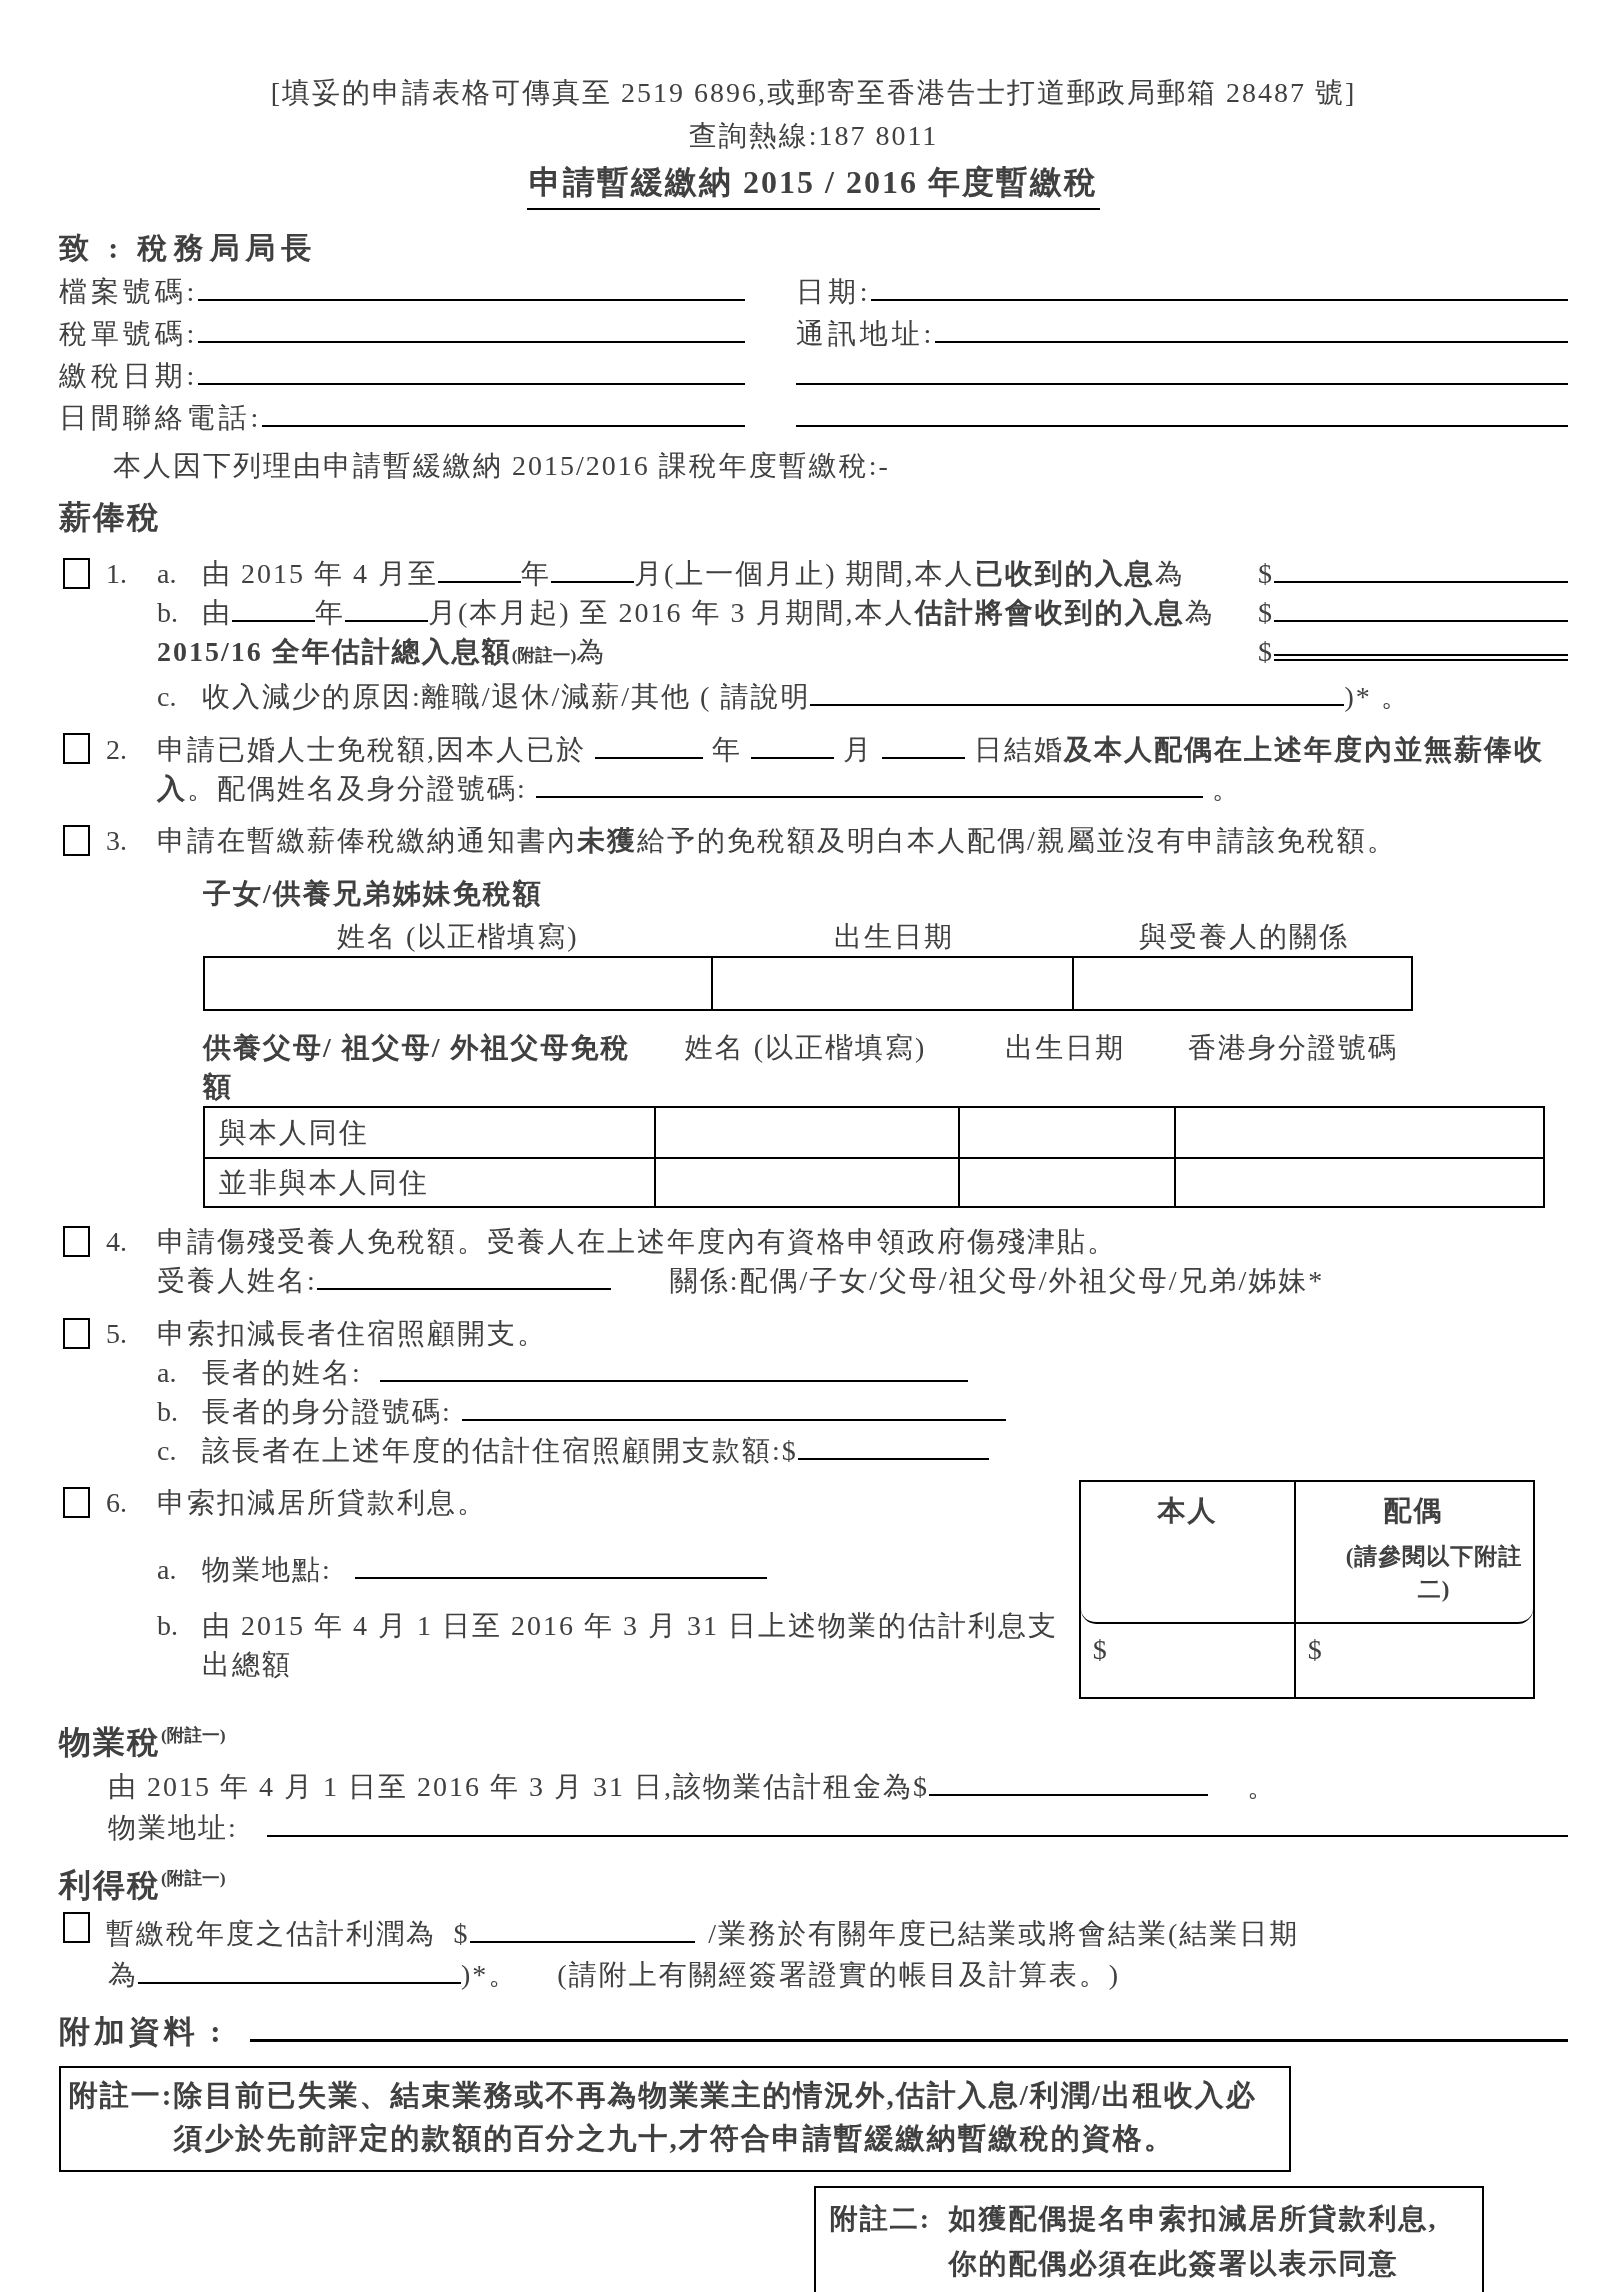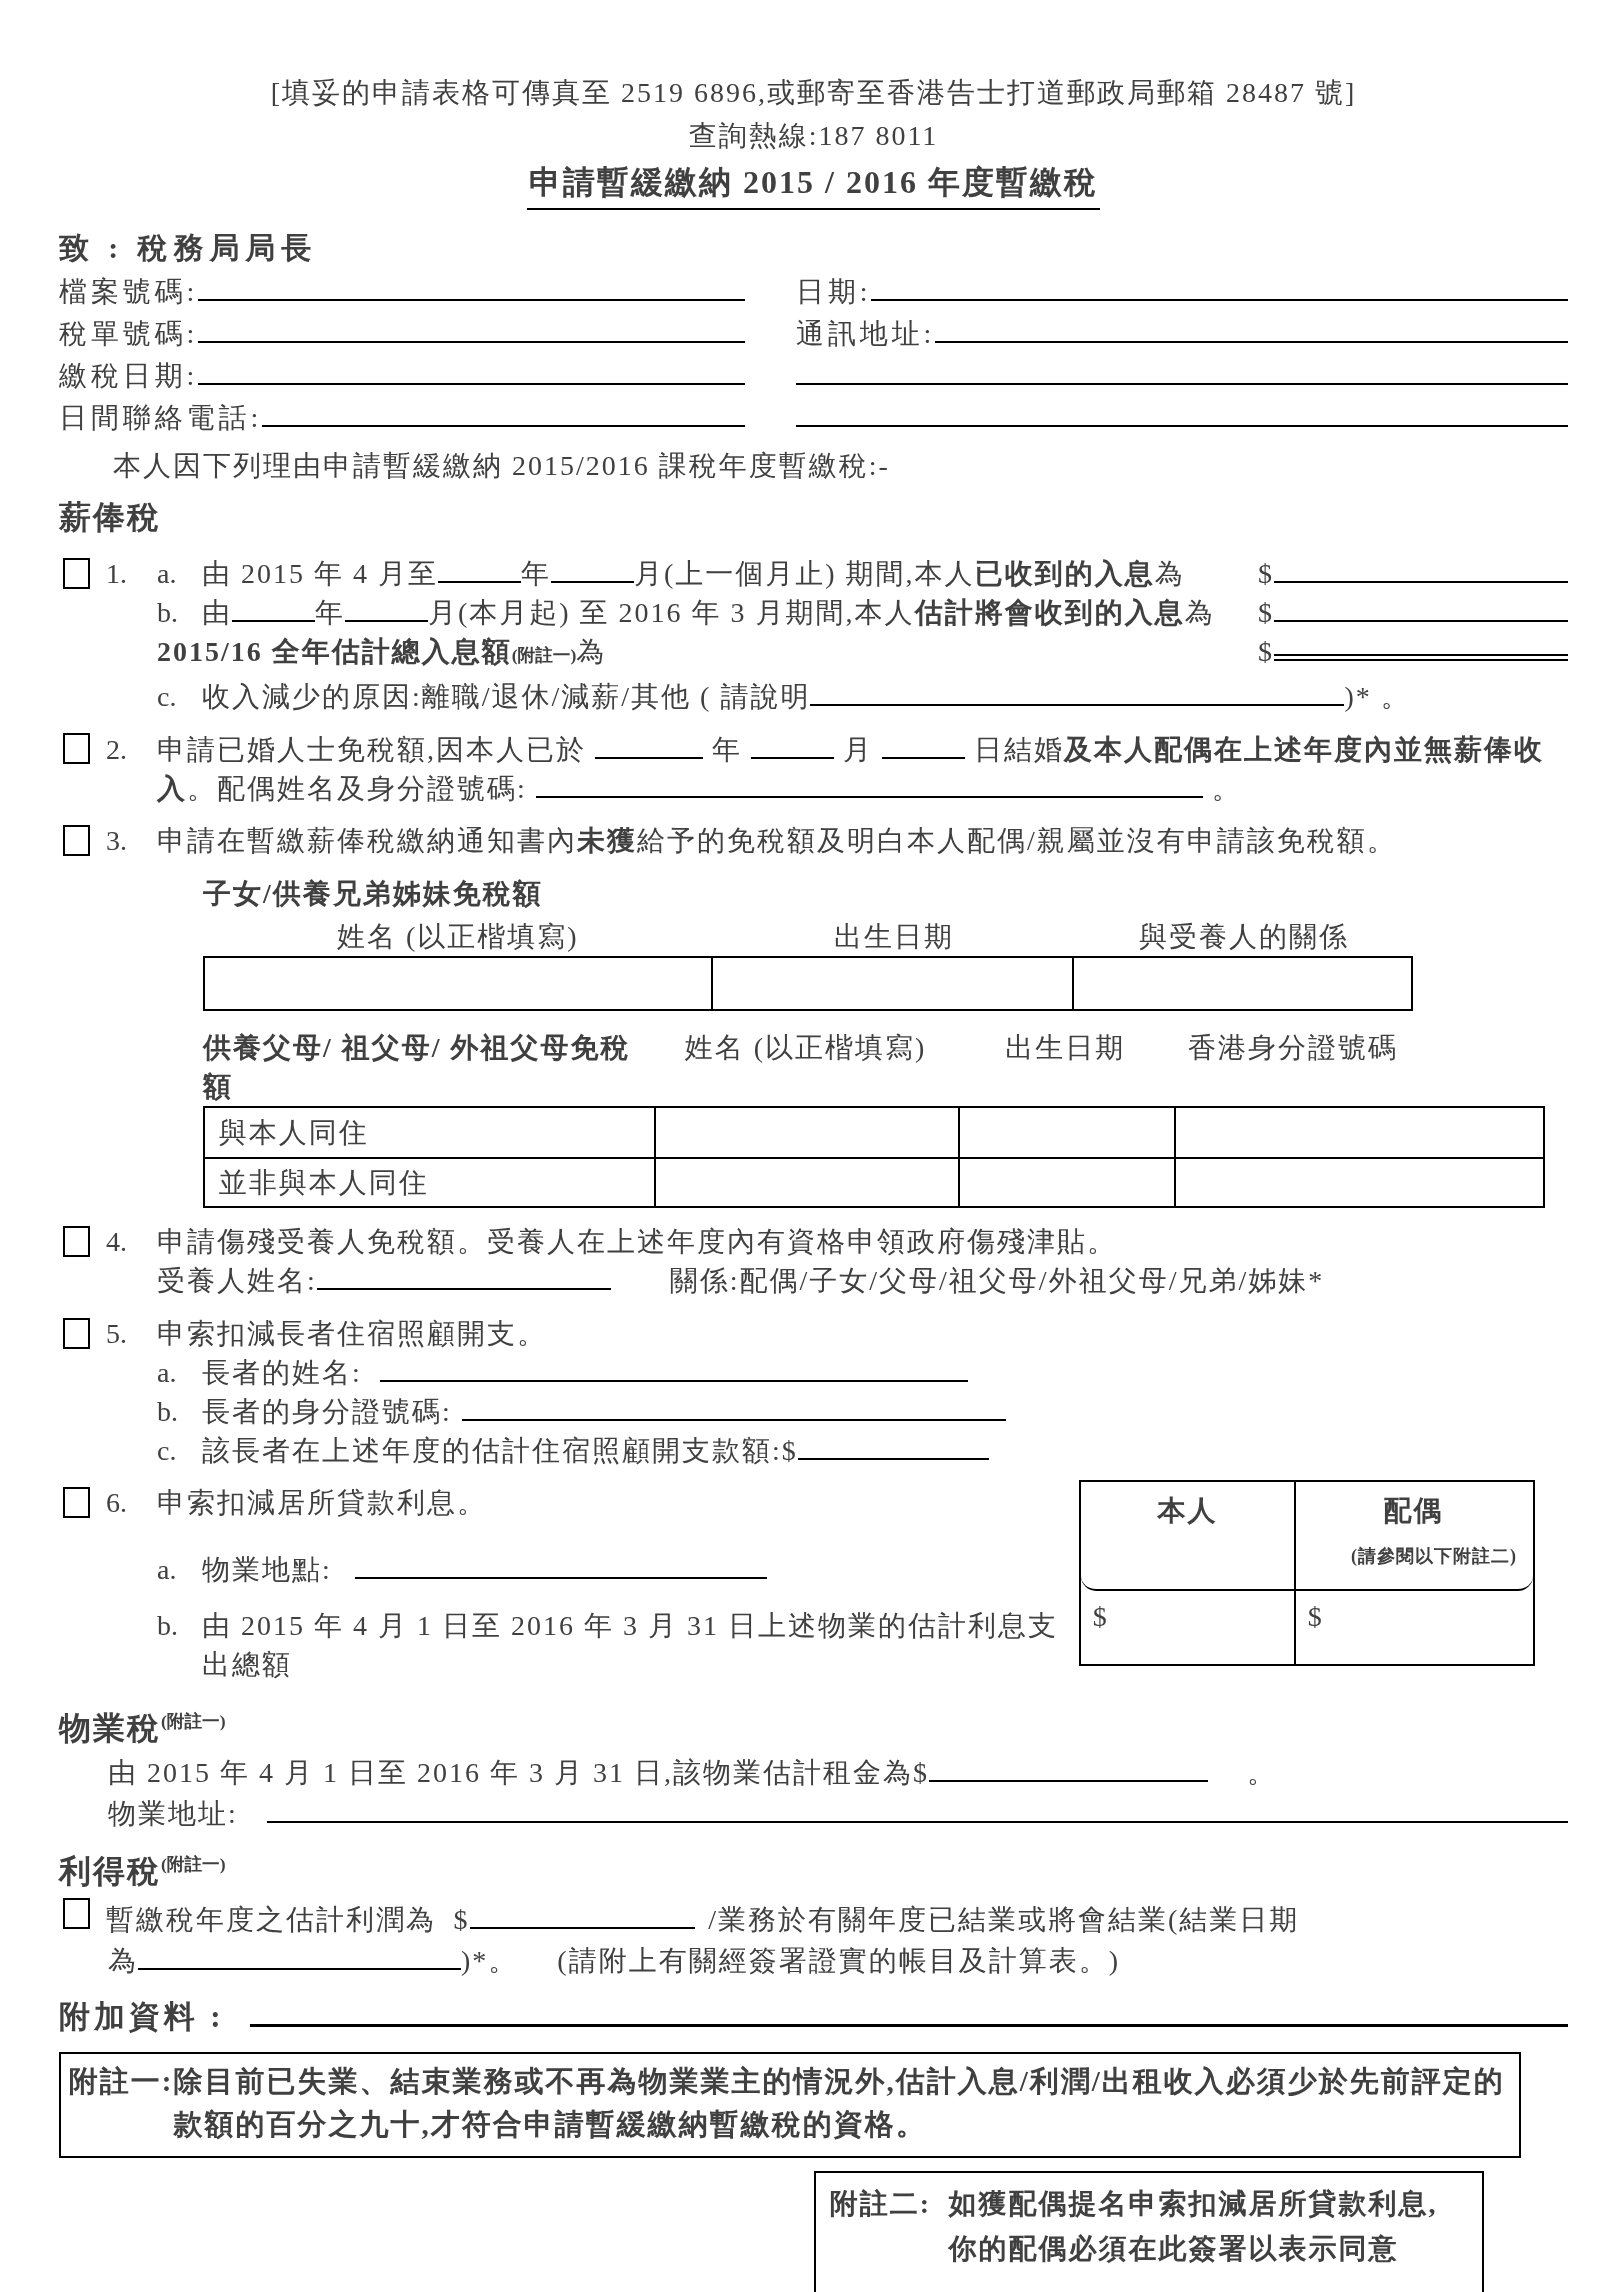--- a/index.html
+++ b/index.html
@@ -70,35 +70,35 @@
   .tblB .cell:last-child{ border-right:none; }
   .tblB .c1{width:451px; padding-left:13.7px;} .tblB .c2{width:304px;} .tblB .c3{width:216px;} .tblB .c4{width:240px;}
 
   
   .item6-wrap { display:flex; align-items:flex-start; }
   .item6-left { flex:1; min-width:0; }
   .htable { width:456px; border:2.9px solid #000; margin:-3.9px 33px 0 17.6px; flex:0 0 auto; }
   .htable .hrow { display:flex; border-bottom:2.9px solid #000;border-radius:15px; }
   .htable .hcell { width:215px; border-right:2.9px solid #000; text-align:center; font-weight:bold; padding:9.8px 3.9px 15.7px 3.9px; }
   .htable .hcell2 { width:235px; text-align:center; font-weight:bold; padding:9.8px 3.9px 15.7px 3.9px; }
-  .htable .hsub { display:block; font-size:18px; line-height:33px; margin-top:9.8px; letter-spacing:1px;margin-left:41px; }
+  .htable .hsub { display:block; font-size:23px; line-height:33px; margin-top:9.8px; letter-spacing:1px;margin-left:41px; }
   .htable .brow { display:flex; height:73px; }
   .htable .bcell { width:215px; border-right:2.9px solid #000; padding:5.9px 0 0 11.8px; }
   .htable .bcell2 { width:235px; padding:5.9px 0 0 11.8px; }
 
   .prow { display:flex; align-items:baseline; margin-top:2px; }
   .indent { margin-left:49px; }
   .gap40 { display:inline-block; width:39px; }
   .gap60 { display:inline-block; width:59px; }
 
   .addinfo { display:flex; align-items:baseline; margin-top:17.6px; }
   .addinfo-label { font-weight:bold; font-size:31px; white-space:nowrap; letter-spacing:3.9px; }
 
   .note1 {
-    display:flex; border:2.9px solid #000; margin-top:15.7px; width:1462px;
+    display:flex; border:2.9px solid #000; margin-top:15.7px; width:1232px;
     padding:5.9px 11.8px 9.8px 7.8px; font-weight:bold; font-size:29px; line-height:43px;
   }
   .note1-label { white-space:nowrap; }
   .note1-text { flex:1; }
 
   .bottom-wrap { display:flex; align-items:flex-start; margin-top:13.7px; }
   .sig-left { flex:1; padding-top:94px; }
   .note2 {
     width:670px; border:2.9px solid #000; flex:0 0 auto; margin-right:84px;
     padding:7.8px 19.6px 21.6px 13.7px; font-size:28px;

